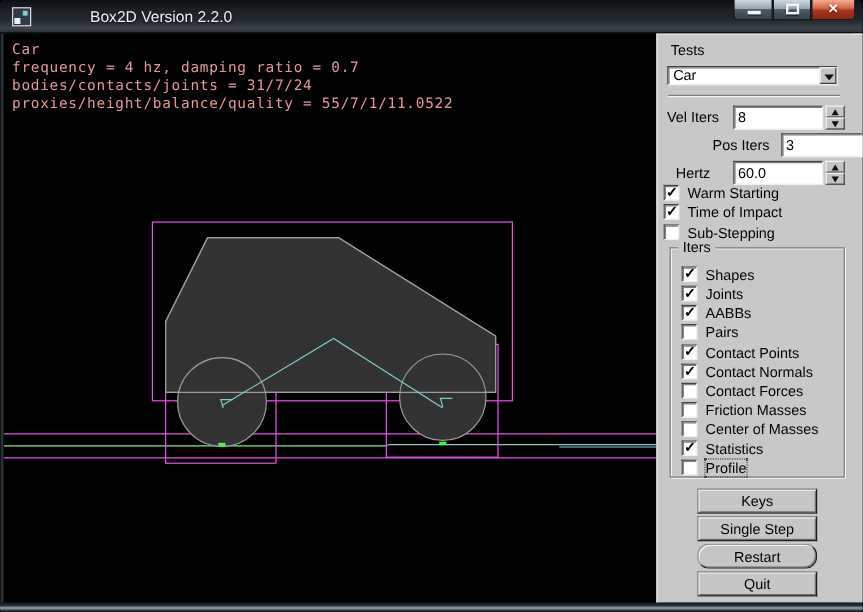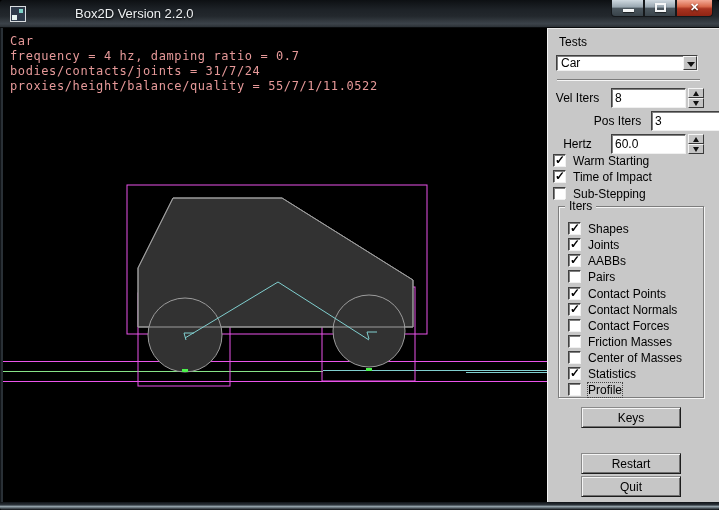--- a/index.html
+++ b/index.html
@@ -245,17 +245,18 @@
         <span class="box"></span>
         <span class="cb-label">Statistics</span>
       </div>
       <div class="checkbox" style="left:9px;top:176px;">
         <span class="box"></span>
         <span class="cb-label focused">Profile</span>
       </div>
     </div>
 
     <button class="glui-btn" style="top:378px;">Keys</button>
-    <button class="glui-btn" style="top:424px;">Restart</button>
+    <button class="glui-btn" style="top:401px;">Single Step</button>
+    <button class="glui-btn" style="top:424px;border-radius:10px;">Restart</button>
     <button class="glui-btn" style="top:447px;">Quit</button>
   </div>
 
 </div>
 
 </body></html>

